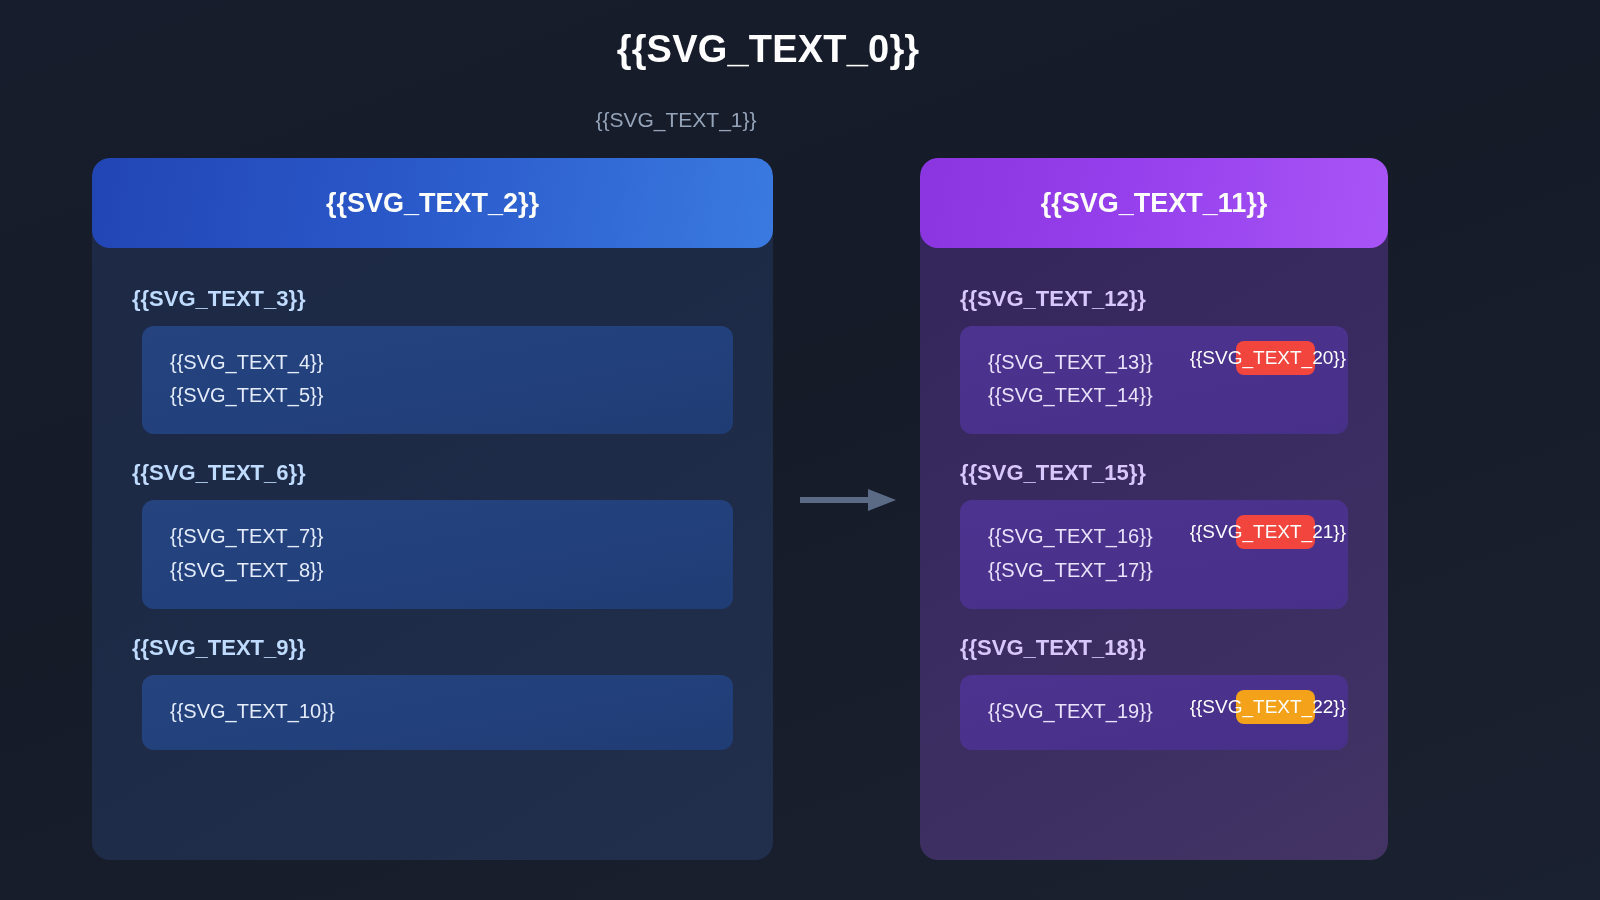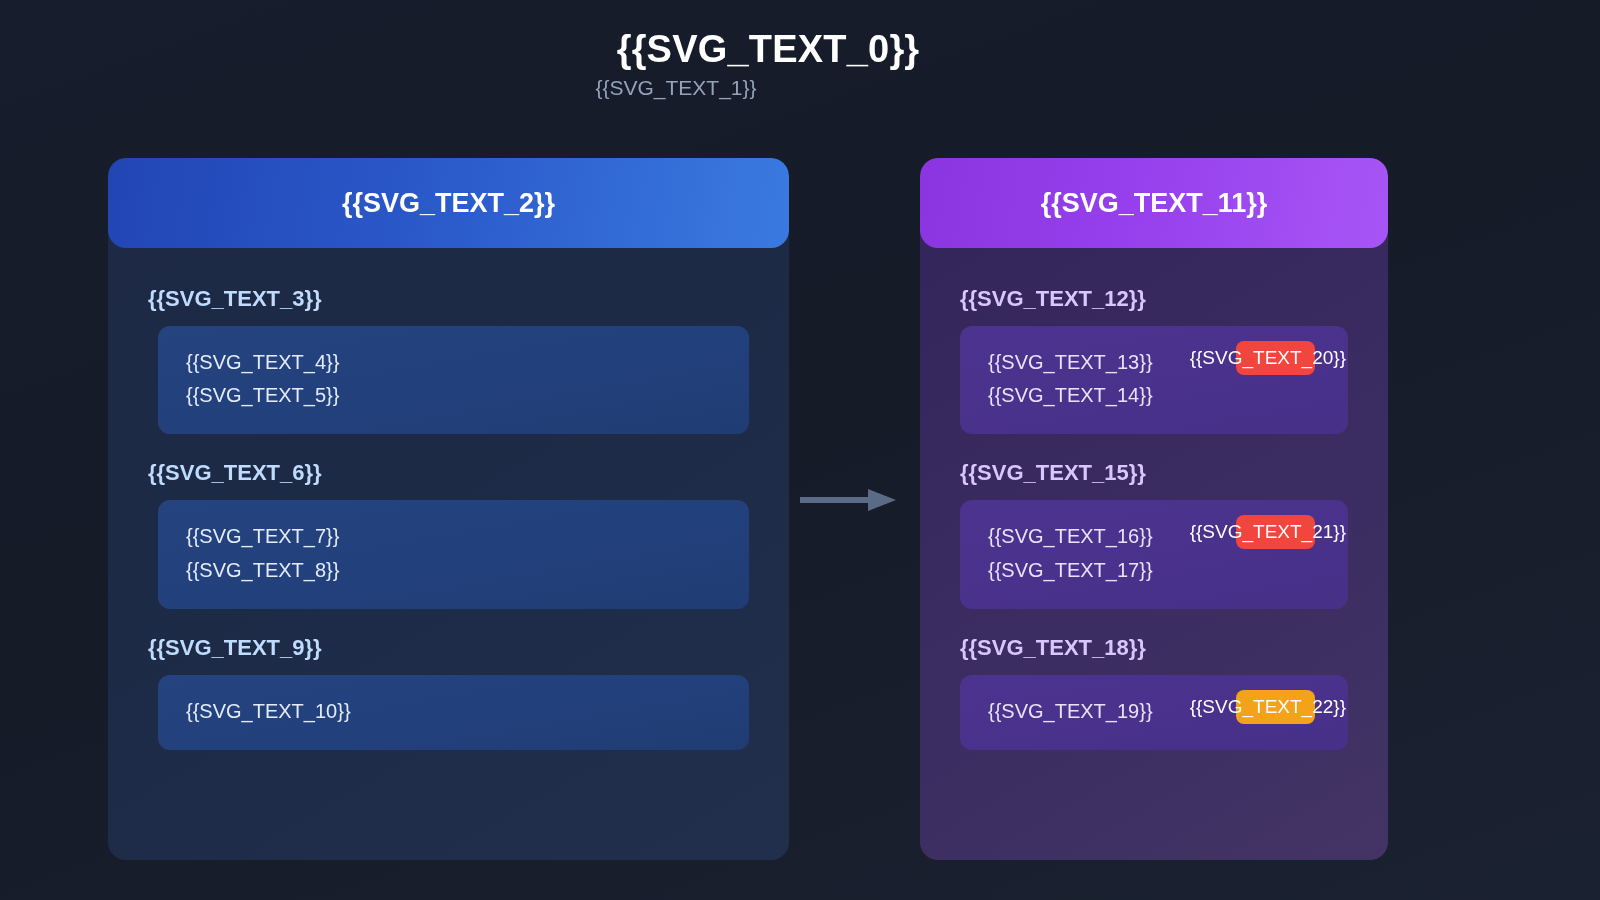--- a/index.html
+++ b/index.html
@@ -29,38 +29,38 @@
     width: 1536px;
     text-align: center;
     font-size: 38px;
     font-weight: bold;
     color: #ffffff;
     letter-spacing: 0.2px;
   }
   .page-subtitle {
     position: absolute;
     left: 0;
-    top: 76px;
+    top: 108px;
     width: 1352px;
     text-align: center;
     font-size: 21px;
     font-weight: normal;
     color: #94a3b8;
   }
 
   
   .panel {
     position: absolute;
     top: 158px;
     height: 702px;
     border-radius: 18px;
     overflow: hidden;
   }
   .panel-left {
-    left: 108px;
+    left: 92px;
     width: 681px;
     background: linear-gradient(150deg, #1d2945 0%, #1d2a46 40%, #222f4c 100%);
   }
   .panel-right {
     left: 920px;
     width: 468px;
     background: linear-gradient(150deg, #33255a 0%, #392a60 45%, #433465 100%);
   }
   .panel-header {
     height: 90px;

